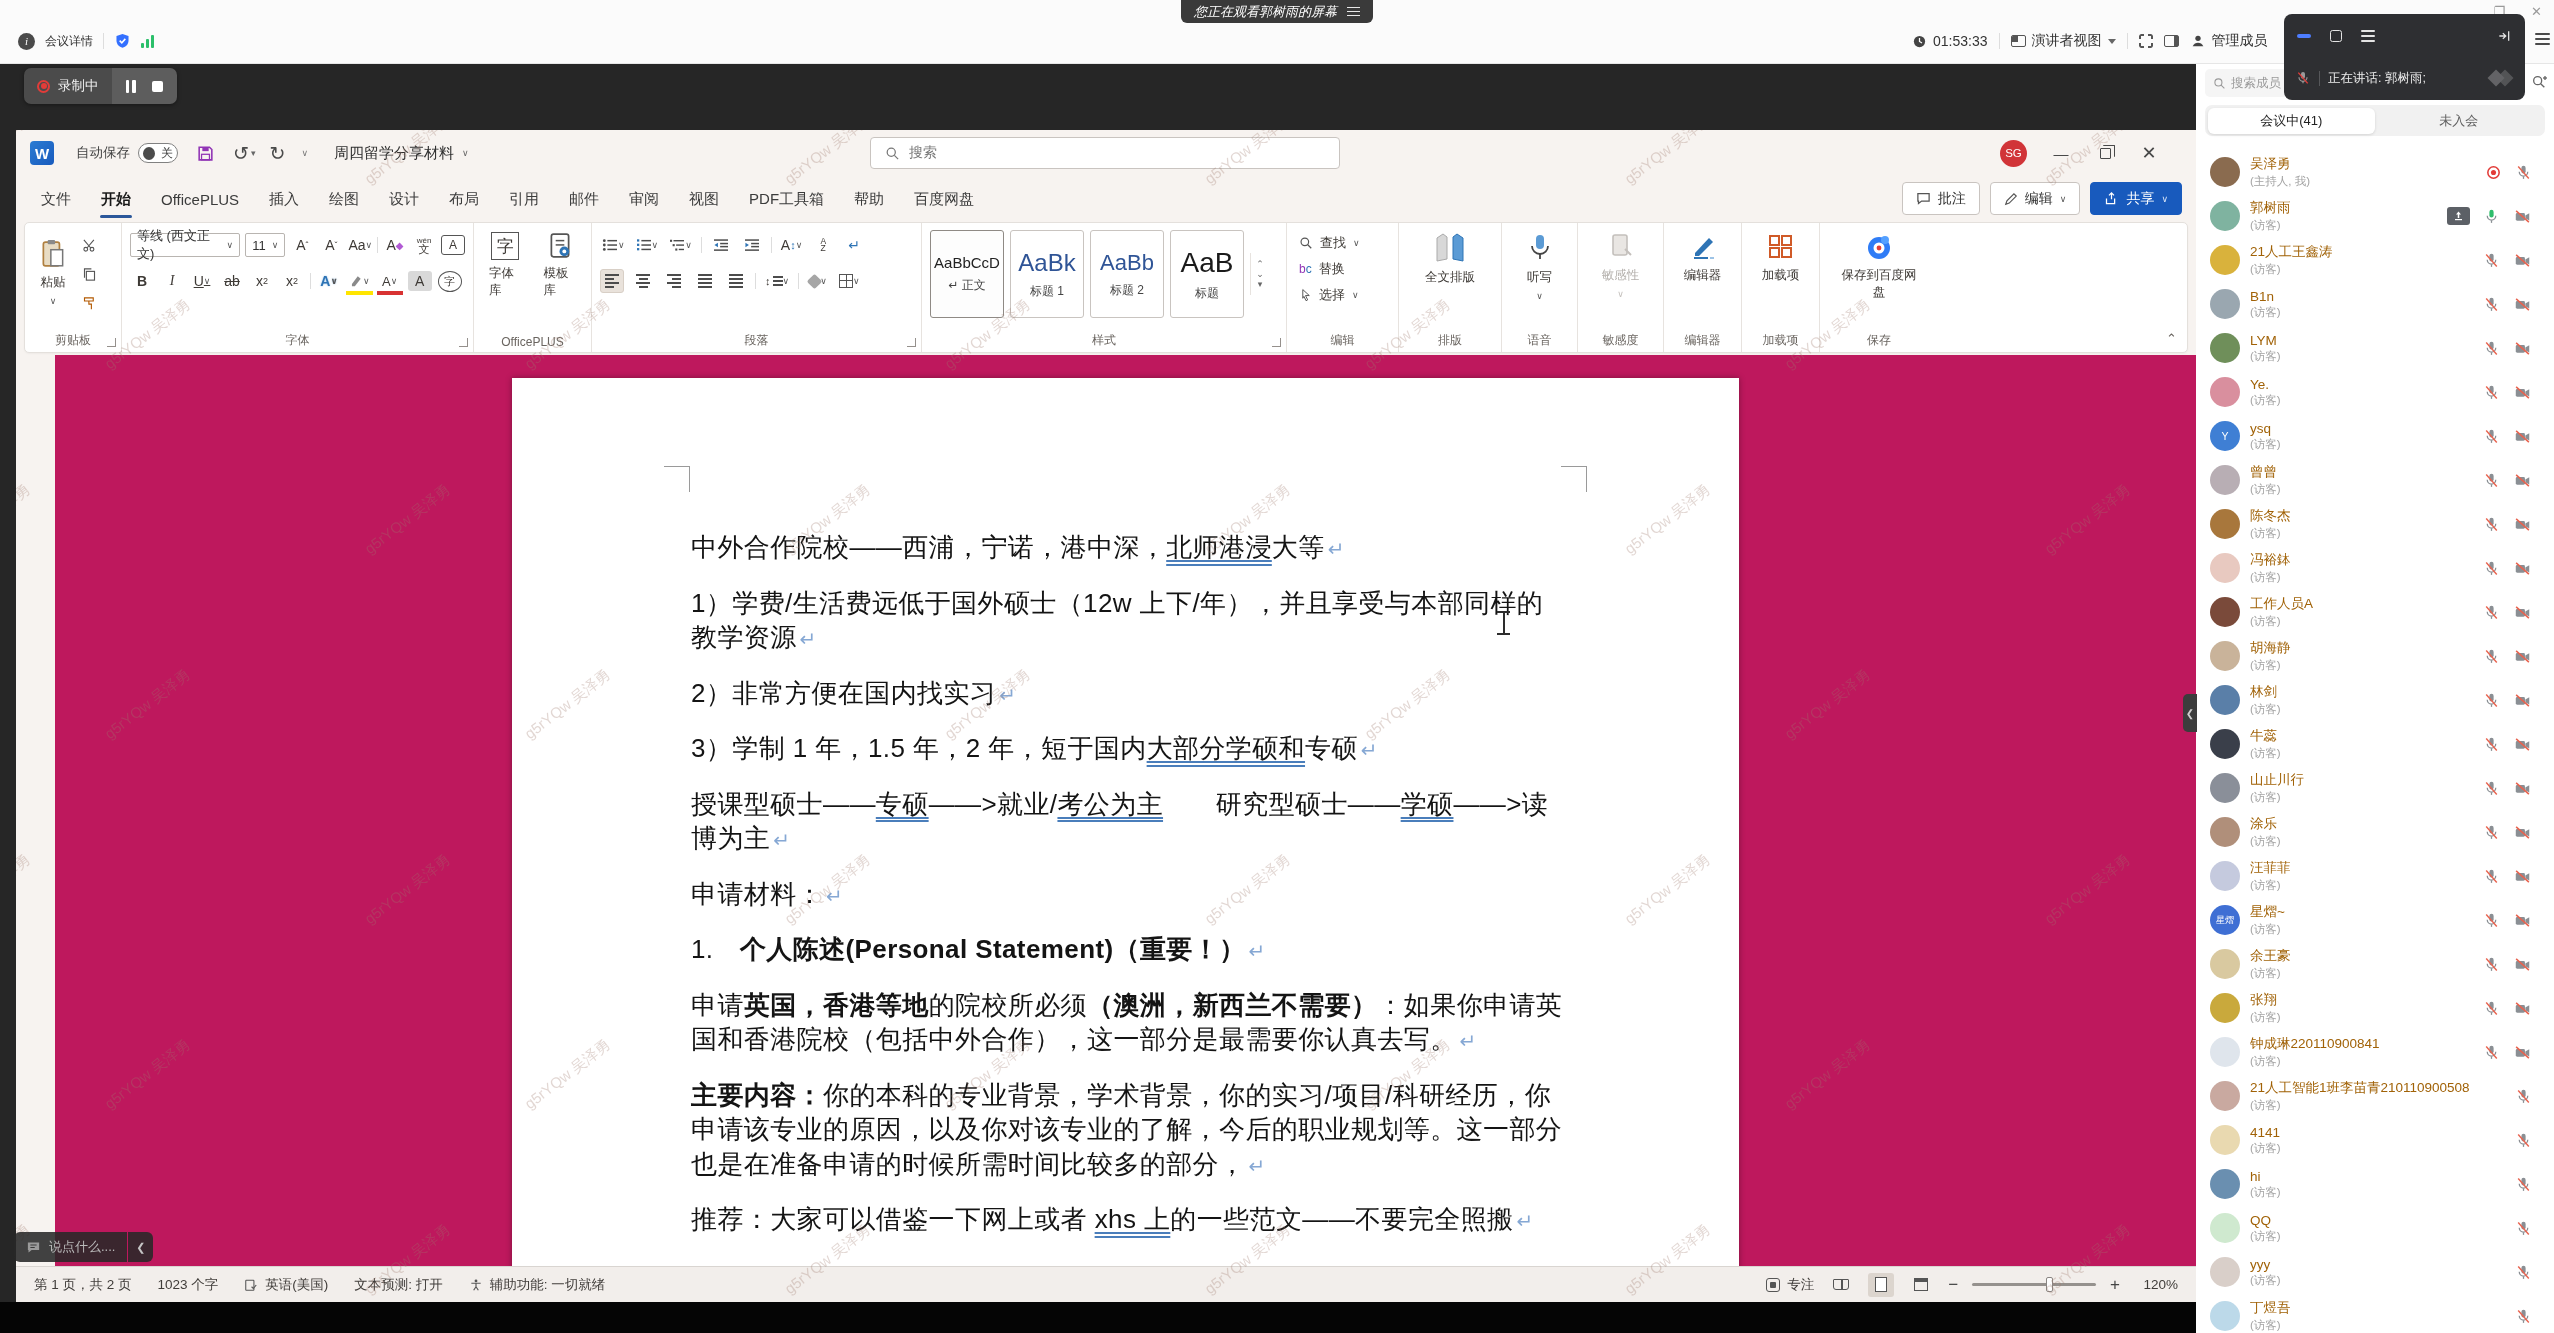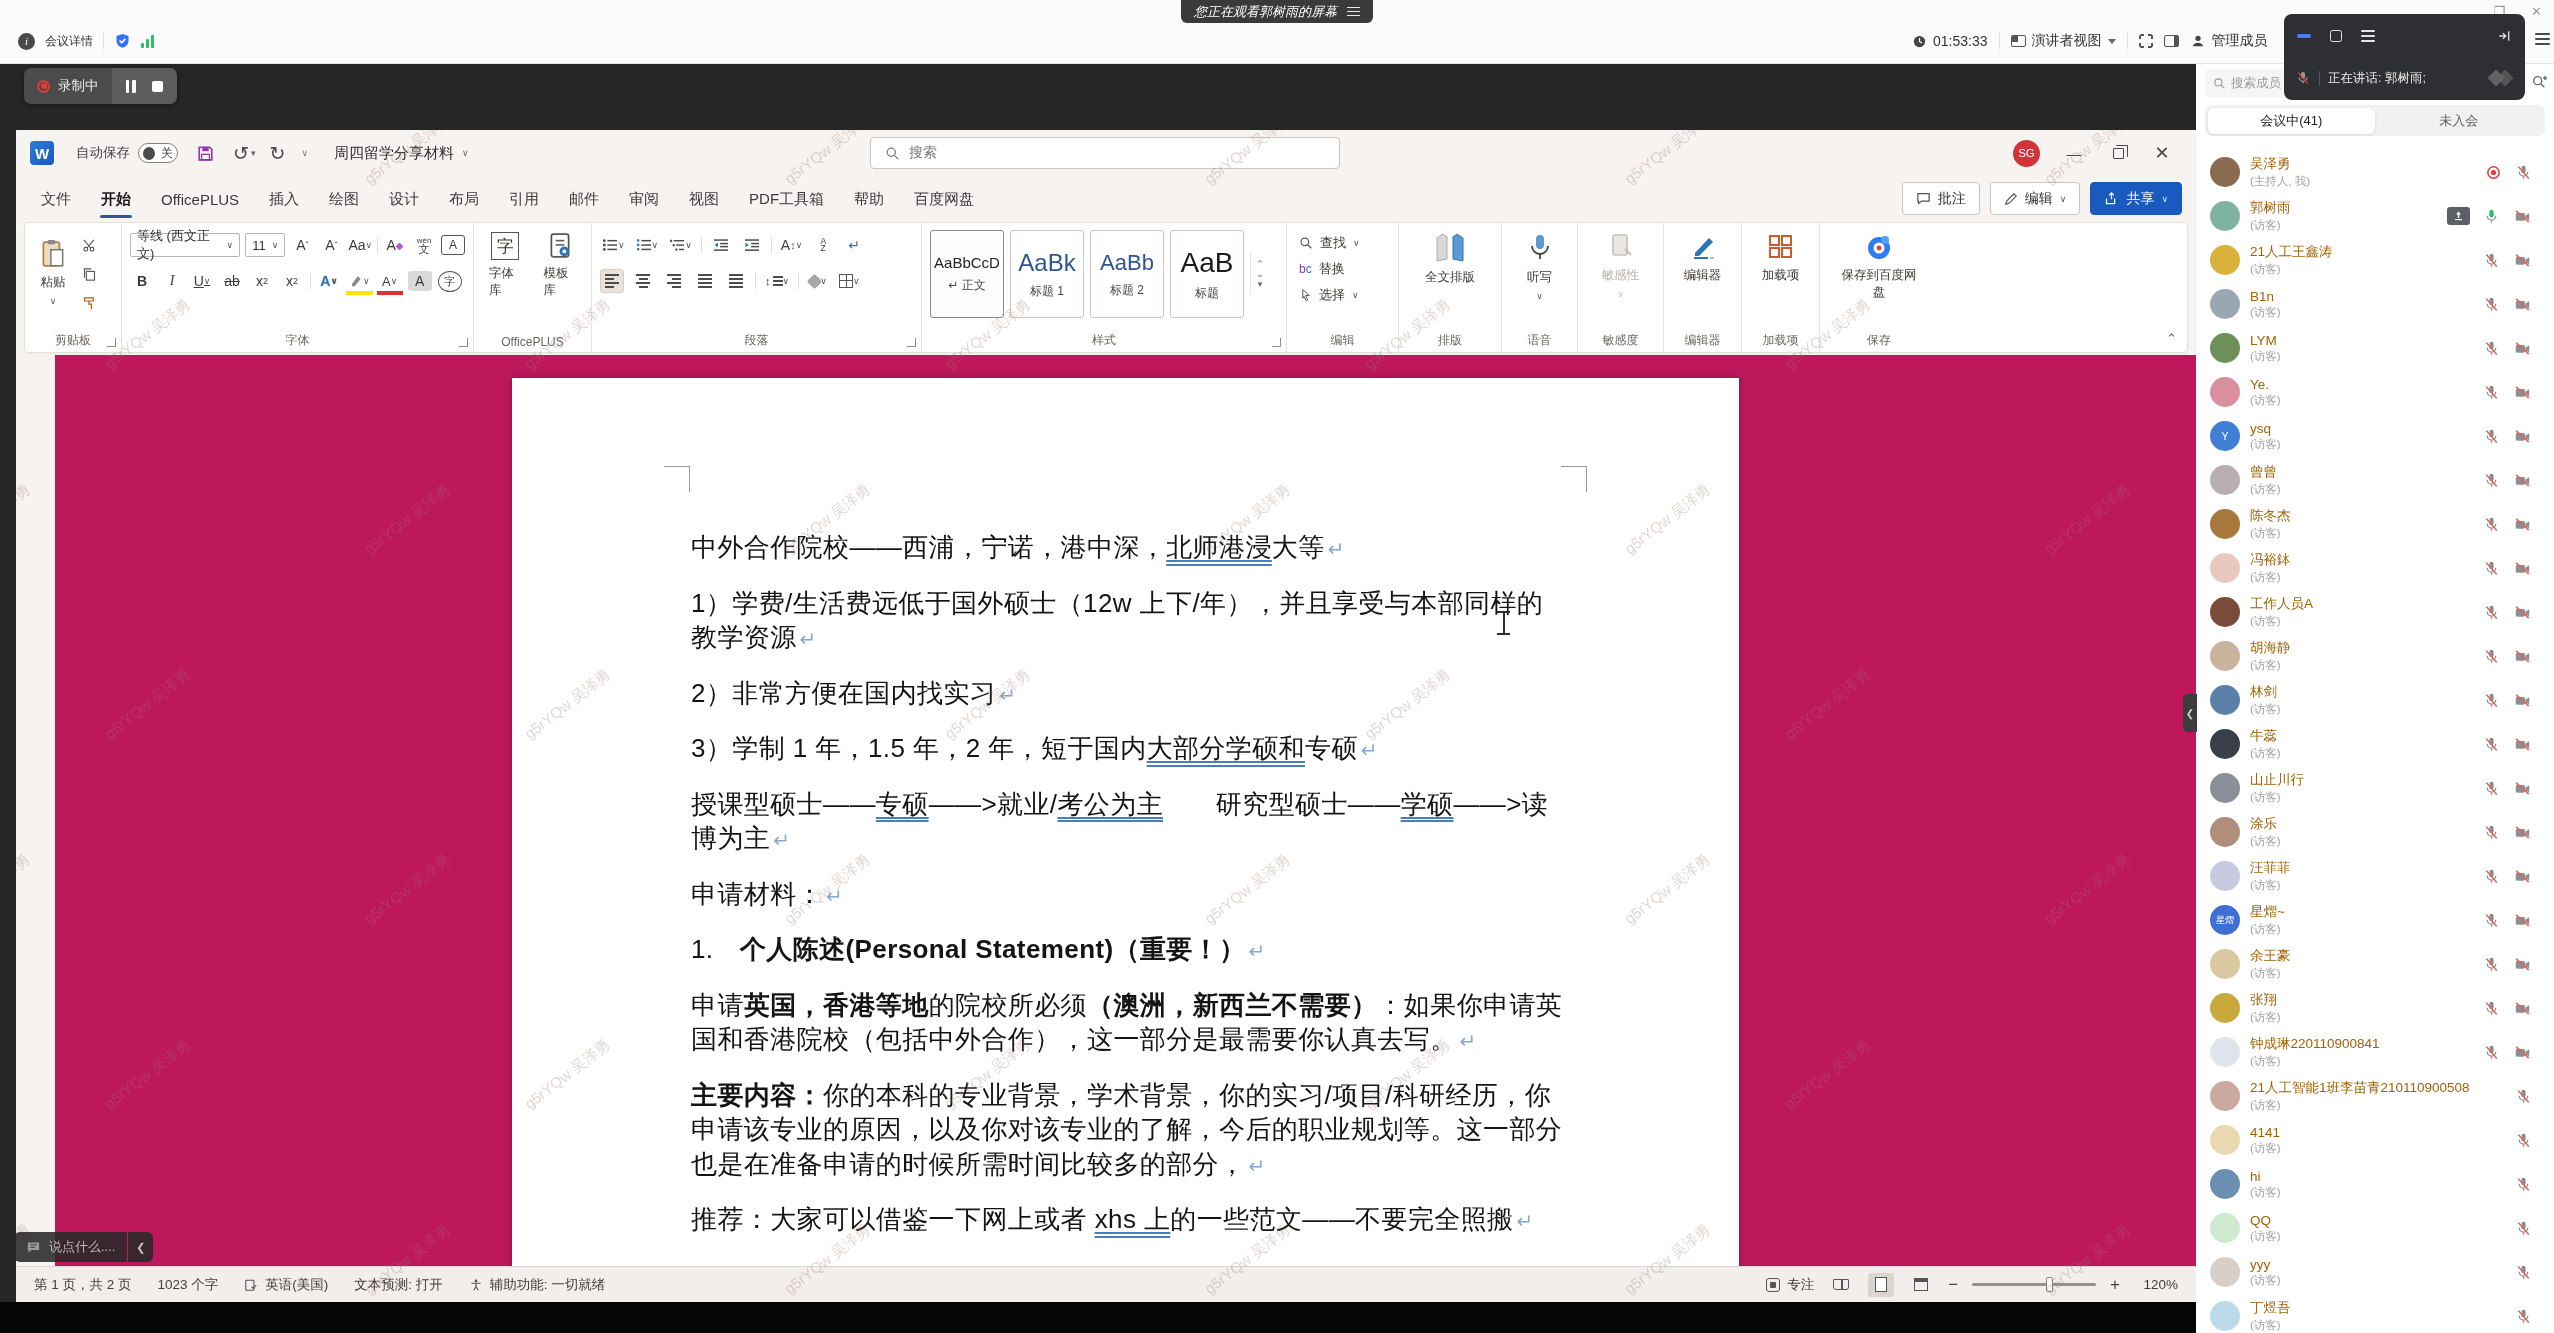--- a/index.html
+++ b/index.html
@@ -53,21 +53,21 @@
   .autosave { display:flex; align-items:center; gap:8px; margin-left:22px; font-size:13.5px; color:#444; }
   .toggle { width:40px; height:20px; border:1.5px solid #818181; border-radius:10px; display:flex; align-items:center; padding:0 4px; gap:6px; background:#fff; }
   .toggle .knob { width:13px; height:13px; border-radius:50%; background:#4c4c4c; }
   .toggle .tg-label { font-size:12px; color:#444; }
   .save-ic { margin-left:18px; }
   .undo-wrap { display:flex; align-items:center; margin-left:18px; gap:2px; color:#4a4a4a; }
   .glyph-btn { font-size:19px; color:#4a4a4a; cursor:default; }
   .tiny-caret { font-size:9px; color:#666; }
   .doc-title { margin-left:26px; font-size:15px; color:#2f2f2f; display:flex; gap:8px; align-items:center; }
   .w-search { position:absolute; left:854px; top:7px; width:470px; height:32px; background:#fff; border:1px solid #c9c4c0; border-radius:4px; display:flex; align-items:center; gap:9px; padding:0 14px; color:#777; font-size:14px; }
-  .w-tb-right { position:absolute; right:12px; top:0; height:46px; display:flex; align-items:center; gap:0;text-align:center; }
+  .w-tb-right { position:absolute; right:25px; top:0; height:46px; display:flex; align-items:center; gap:0;text-align:center; }
   .avatar-sg { width:27px; height:27px; border-radius:50%; background:#d13438; color:#fff; font-size:11.5px; display:flex; align-items:center; justify-content:center; margin-right:12px; }
   .winbtn { width:44px; height:46px; display:flex; align-items:center; justify-content:center; color:#494949; font-size:15px; }
   .ic-restore { width:11px; height:11px; border:1.3px solid #494949; border-radius:1px; position:relative; }
   .ic-restore:before { content:""; position:absolute; left:2px; top:-4px; width:11px; height:11px; border:1.3px solid #494949; border-left:none; border-bottom:none; border-radius:1px; }
 
   .w-tabs { position:relative; height:46px; display:flex; align-items:center; padding-left:10px; }
   .wtab { padding:0 15px; font-size:15px; color:#3b3b3b; height:46px; display:flex; align-items:center; position:relative; cursor:default; }
   .wtab.active { font-weight:bold; color:#191919; }
   .wtab.active:after { content:""; position:absolute; left:14px; right:14px; bottom:4px; height:3.5px; background:#2b579a; border-radius:2px; }
   .w-tabs-right { position:absolute; right:14px; top:6px; display:flex; gap:10px; align-items:center; }

